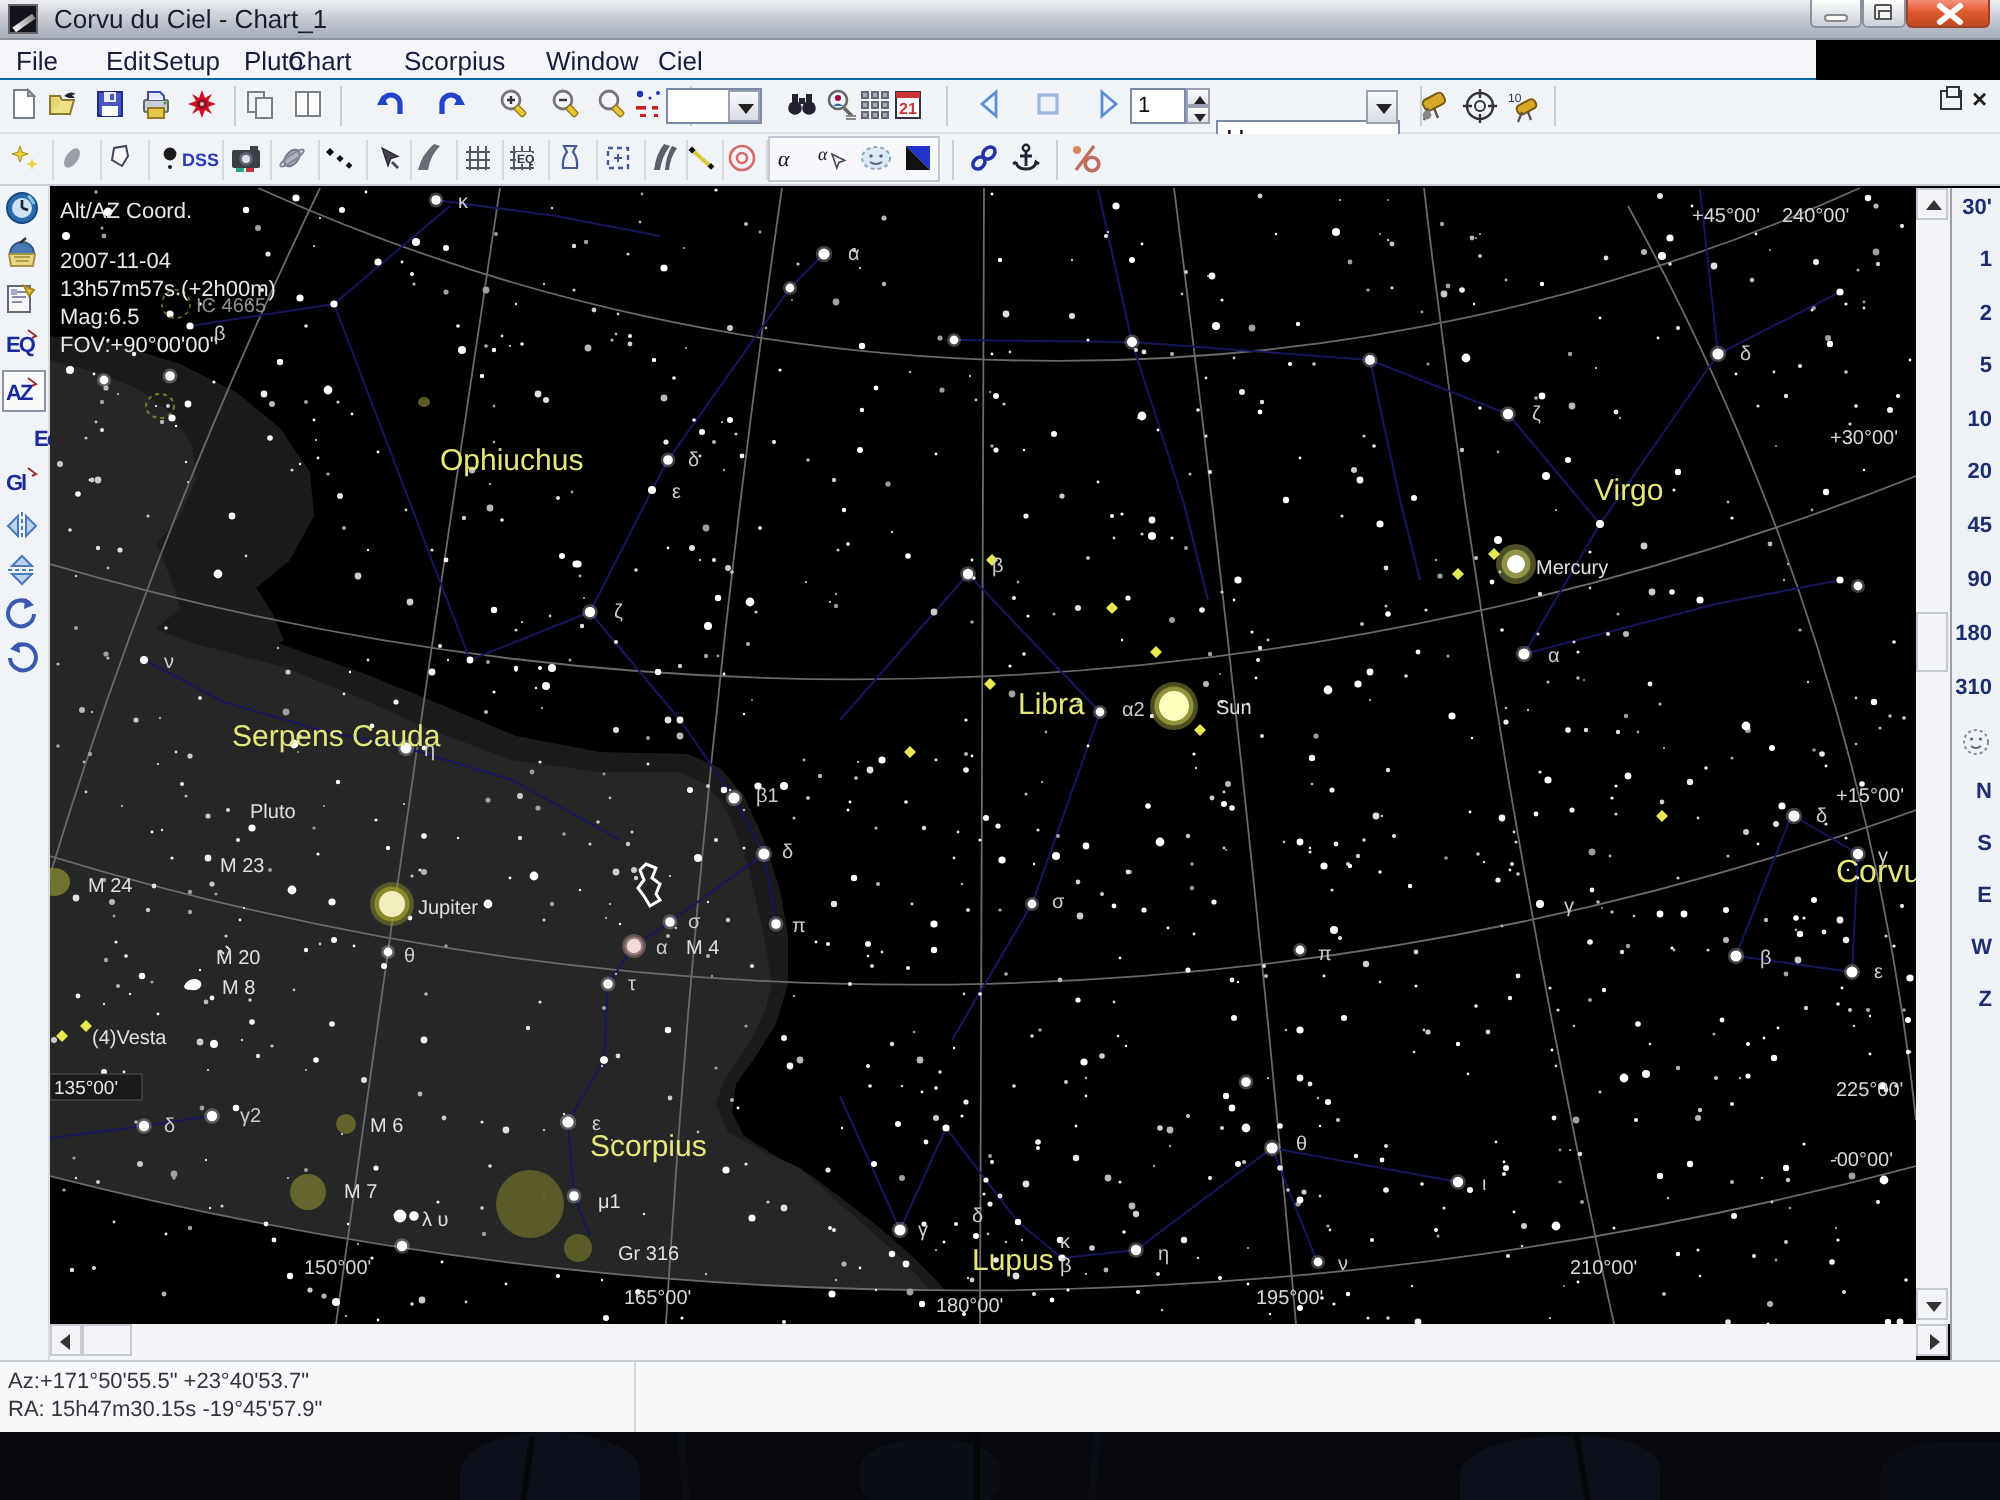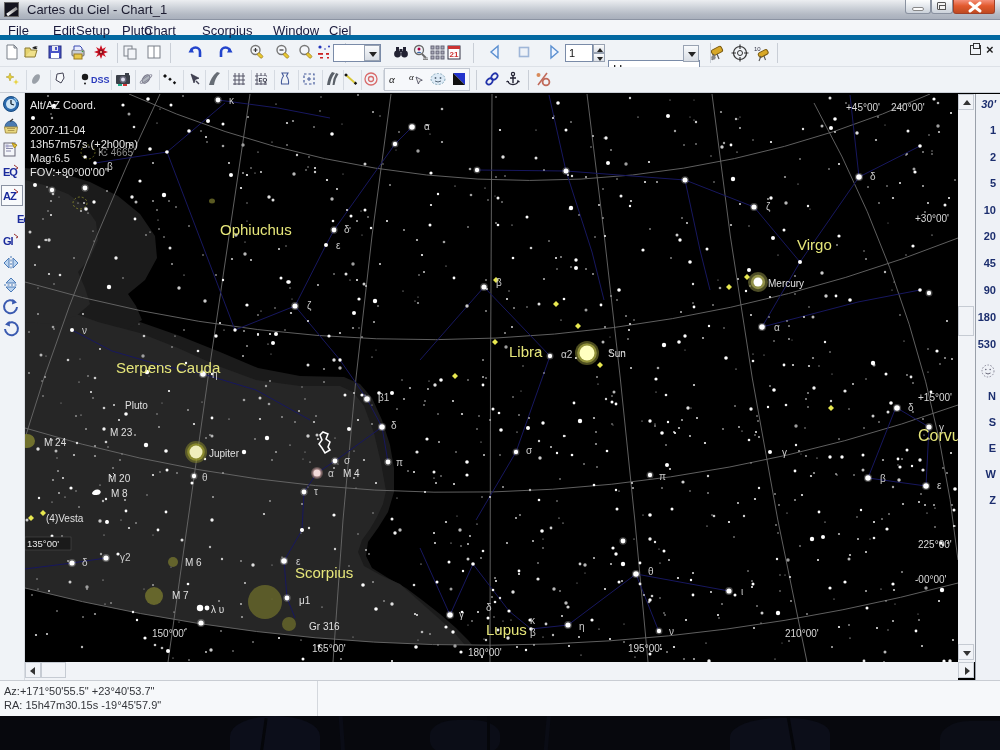--- a/index.html
+++ b/index.html
@@ -4,41 +4,41 @@
 body { width:1000px; height:750px; font-family:"Liberation Sans", sans-serif; overflow:hidden; background:#000; position:relative; }
 .titlebar { position:absolute; left:0; top:0; width:1000px; height:20px;
   background:linear-gradient(#eceef1 0%, #cdd2d9 40%, #b4bac4 75%, #a9b0bc 100%);
   border-bottom:1px solid #8b93a2; }
 .titleicon { position:absolute; left:4px; top:2px; width:15px; height:15px; background:#14141e; border:1px solid #666; }
 .titleicon b { position:absolute; left:1px; top:7px; width:12px; height:3px; background:linear-gradient(100deg,#fff,#888); transform:rotate(-35deg); }
 .titletext { position:absolute; left:27px; top:2px; font-size:13px; color:#1c1c30; }
 .winbtn { position:absolute; top:0px; height:14px; border:1px solid #8a92a0; border-top:none; border-radius:0 0 3px 3px; }
 .btn-min, .btn-res { background:linear-gradient(#fdfefe,#e3e7ec 50%,#ccd2da); }
 .btn-close { background:linear-gradient(#f4907a,#e25a2e 45%,#bf4a20); border-color:#a04028; }
-.menubar { position:absolute; left:0; top:20px; width:1000px; height:20px; background:#f4f6f9; border-bottom:5px solid #0369a1; }
+.menubar { position:absolute; left:0; top:20px; width:908px; height:20px; background:#f4f6f9; border-bottom:1px solid #0369a1; }
 .menubar span { position:absolute; top:3px; font-size:13px; color:#1a1a3c; }
 .tb1 { position:absolute; left:0; top:40px; width:1000px; height:27px; background:#f0f3f7; border-bottom:1px solid #dde1e7; }
 .tb2 { position:absolute; left:0; top:67px; width:1000px; height:26px; background:#f0f3f7; border-bottom:1px solid #c9ced6; }
 .lbar { position:absolute; left:0; top:93px; width:25px; height:587px; background:#f0f3f7; border-right:1px solid #d8dce2; }
 .vsb { position:absolute; left:958px; top:94px; width:17px; height:568px; background:#f1f3f7; }
 .fovp { position:absolute; left:975px; top:94px; width:25px; height:586px; background:#eef1f6; border-left:1px solid #9aa0aa; }
 .fovp > div { position:absolute; width:23px; text-align:right; padding-right:3px; font-size:11px; font-weight:bold; color:#1c2e6e; }
 .hsb { position:absolute; left:25px; top:662px; width:933px; height:18px; background:#f1f3f7; }
 .statusbar { position:absolute; left:0; top:680px; width:1000px; height:36px; background:#f6f8fa; border-top:1px solid #c9cdd3; }
 .statusbar .p1 { position:absolute; left:0; top:0; width:318px; height:35px; border-right:1px solid #d4d8dd; padding:3px 4px; font-size:11px; color:#33353a; line-height:14px; }
 .desktop { position:absolute; left:0; top:716px; width:1000px; height:34px; background:#07080d; overflow:hidden; }
 .sbtn { position:absolute; background:#f1f3f7; border:1px solid #c6cbd3; }
 .arrow { width:0; height:0; position:absolute; }
 </style></head><body>
 
 <div class="titlebar">
   <div class="titleicon">
       <b></b>
     </div>
-  <div class="titletext">Cartes du Ciel - Chart_1</div>
+  <div class="titletext">Corvu du Ciel - Chart_1</div>
   <div class="winbtn btn-min" style="left:905px;width:26px;">
       <div style="position:absolute;left:6px;top:7px;width:12px;height:4px;background:#fdfdfd;border:1px solid #888;border-radius:2px;"></div>
     </div>
   <div class="winbtn btn-res" style="left:931px;width:22px;">
       <div style="position:absolute;left:5px;top:2px;width:9px;height:8px;border:1px solid #555;background:#f4f4f4;border-radius:1px;"></div>
       <div style="position:absolute;left:7px;top:5px;width:7px;height:5px;border:1px solid #555;background:#f4f4f4;"></div>
     </div>
   <div class="winbtn btn-close" style="left:953px;width:42px;"><svg width="42" height="14" viewBox="0 0 42 14">
         <path d="M16 3 L26 11 M26 3 L16 11" stroke="#ffffff" stroke-width="3" stroke-linecap="round"></path>
       </svg></div>
@@ -1771,30 +1771,30 @@
   <div class="sbtn" style="left:0px;top:0px;width:16px;height:16px;">
       <div class="arrow" style="left:4px;top:5px;border-left:4px solid transparent;border-right:4px solid transparent;border-bottom:5px solid #333;"></div>
     </div>
   <div class="sbtn" style="left:0px;top:212px;width:16px;height:30px;"></div>
   <div class="sbtn" style="left:0px;top:550px;width:16px;height:16px;">
       <div class="arrow" style="left:4px;top:6px;border-left:4px solid transparent;border-right:4px solid transparent;border-top:5px solid #333;"></div>
     </div>
 </div>
 
 <div class="fovp">
-    <div style="position:absolute;left:0;top:4px;font-style:italic;">30'</div>
+    <div style="position:absolute;left:0;top:4px;">30'</div>
     <div style="position:absolute;left:0;top:30px;">1</div>
     <div style="position:absolute;left:0;top:57px;">2</div>
     <div style="position:absolute;left:0;top:83px;">5</div>
     <div style="position:absolute;left:0;top:110px;">10</div>
     <div style="position:absolute;left:0;top:136px;">20</div>
     <div style="position:absolute;left:0;top:163px;">45</div>
     <div style="position:absolute;left:0;top:190px;">90</div>
     <div style="position:absolute;left:0;top:217px;">180</div>
-    <div style="position:absolute;left:0;top:244px;">530</div>
+    <div style="position:absolute;left:0;top:244px;">310</div>
     <div style="position:absolute;left:4px;top:269px;width:16px;height:16px;"><svg width="16" height="16" viewBox="0 0 16 16">
         <circle cx="8" cy="8" r="6" fill="none" stroke="#889" stroke-dasharray="1.5 1.5"></circle>
         <circle cx="5.8" cy="6.5" r="0.8" fill="#667"></circle>
         <circle cx="10.2" cy="6.5" r="0.8" fill="#667"></circle>
         <path d="M5.5 10 q2.5 2 5 0" fill="none" stroke="#667"></path>
       </svg></div>
     <div style="position:absolute;left:0;top:296px;">N</div>
     <div style="position:absolute;left:0;top:322px;">S</div>
     <div style="position:absolute;left:0;top:348px;">E</div>
     <div style="position:absolute;left:0;top:374px;">W</div>

